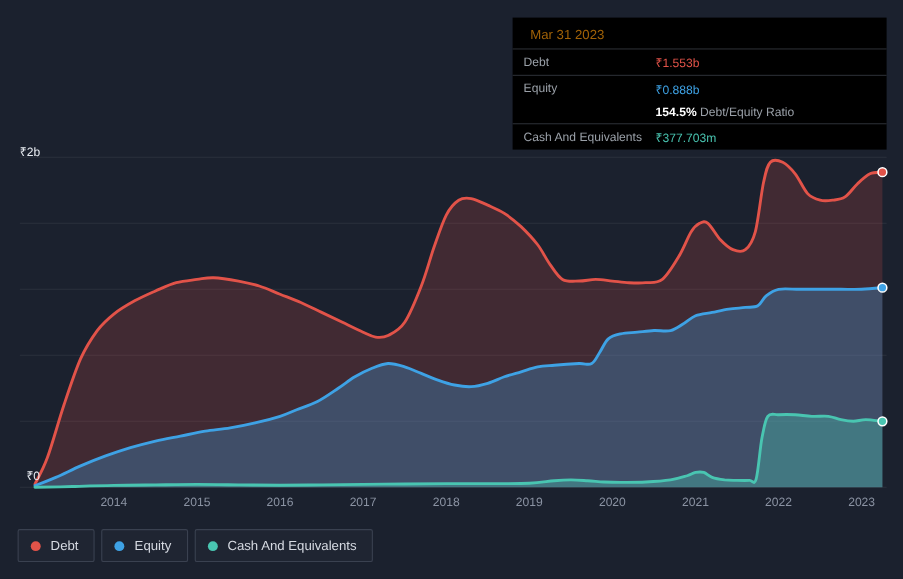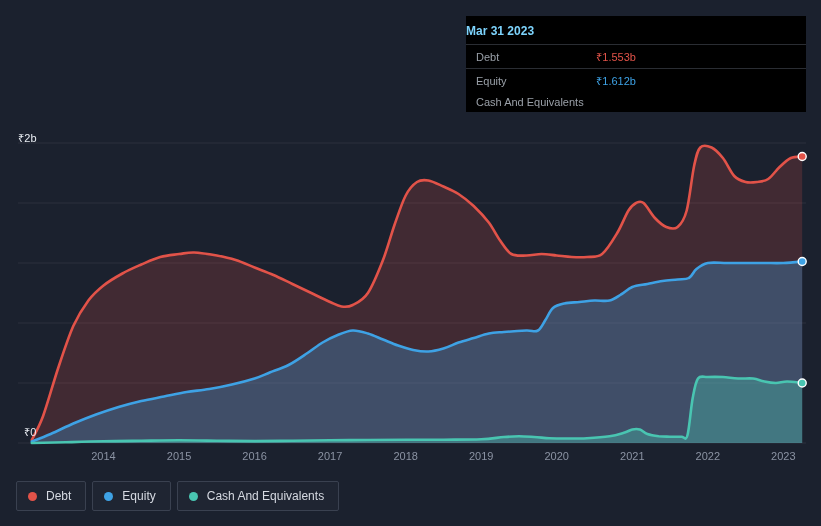--- a/index.html
+++ b/index.html
@@ -14,21 +14,21 @@
 
   .y-label{position:absolute;color:#e8ecf2;font-size:11px;}
   #yl-top{left:18px;top:130px;}
   #yl-zero{left:24px;top:424px;}
 
   
   .tooltip{
     position:absolute;left:466px;top:16px;width:340px;
     background:#000;color:#fff;font-size:11px;box-sizing:border-box;
   }
-  .tt-title{padding:8px 0 6px;font-weight:bold;font-size:12px;color:#7dd3fc;}
+  .tt-title{padding:8px 16px 6px;font-weight:normal;font-size:12px;color:#a16207;}
   .tt-border{border-bottom:1px solid #2a2d33;}
   .tt-row{display:grid;grid-template-columns:120px 1fr;align-items:center;padding:4px 10px;}
   .tt-label{color:#9aa0a8;}
   .tt-value{font-weight:normal;}
   .tt-ratio-val{font-weight:bold;color:#fff;}
   .tt-ratio-label{color:#9aa0a8;}
 
   
   .legend{position:absolute;left:16px;top:481px;display:flex;gap:6px;}
   .legend-item{
@@ -78,26 +78,34 @@
   <div class="tooltip">
     <div class="tt-title tt-border">Mar 31 2023</div>
 
     <div class="tt-row tt-border">
       <span class="tt-label">Debt</span>
       <span class="tt-value" style="color: rgb(226, 83, 73);">₹1.553b</span>
     </div>
 
     <div class="tt-row">
       <span class="tt-label">Equity</span>
-      <span class="tt-value" style="color: rgb(62, 162, 229);">₹1.612b</span>
+      <span class="tt-value" style="color: rgb(62, 162, 229);">₹0.888b</span>
     </div>
 
+    <div class="tt-row tt-border">
+      <span></span>
+      <span>
+        <span class="tt-ratio-val">154.5%</span>
+        <span class="tt-ratio-label">Debt/Equity Ratio</span>
+      </span>
+    </div>
 
     <div class="tt-row">
       <span class="tt-label">Cash And Equivalents</span>
+      <span class="tt-value" style="color: rgb(73, 197, 177);">₹377.703m</span>
     </div>
   </div>
 
   <div class="legend">
     <div class="legend-item">
       <span class="legend-dot" style="background: rgb(226, 83, 73);"></span>
       <span>Debt</span>
     </div>
     <div class="legend-item">
       <span class="legend-dot" style="background: rgb(62, 162, 229);"></span>

